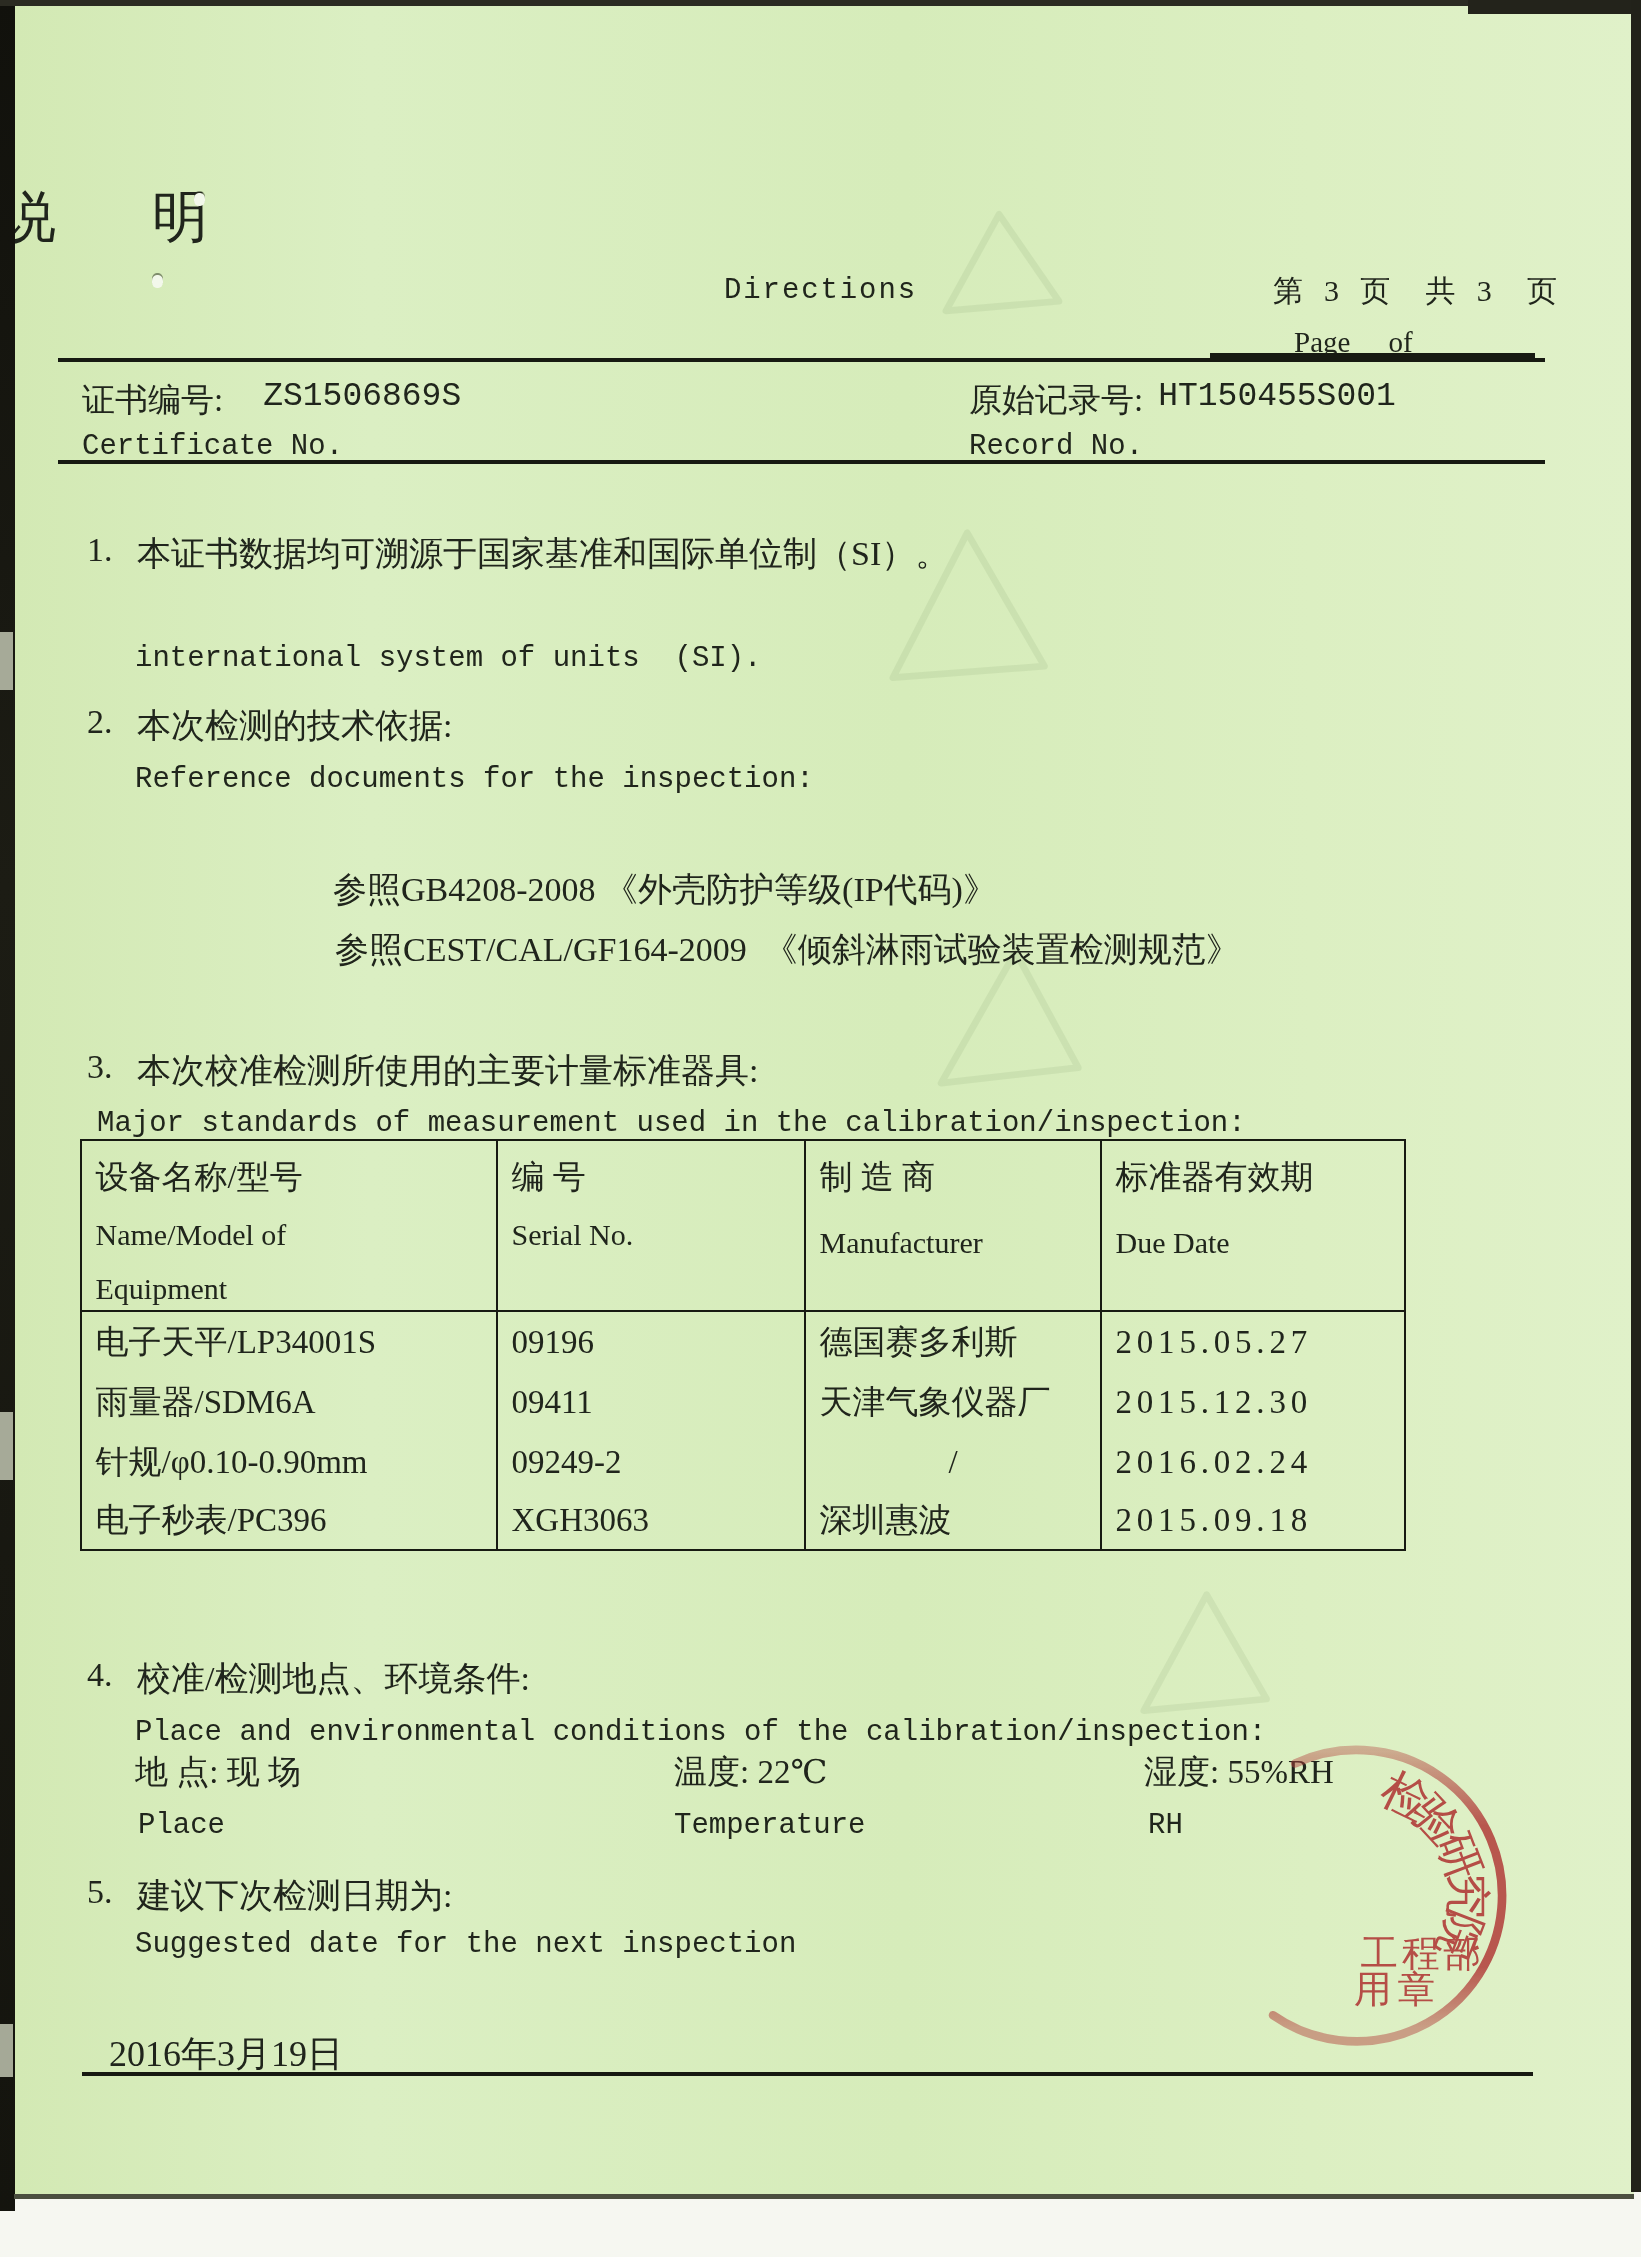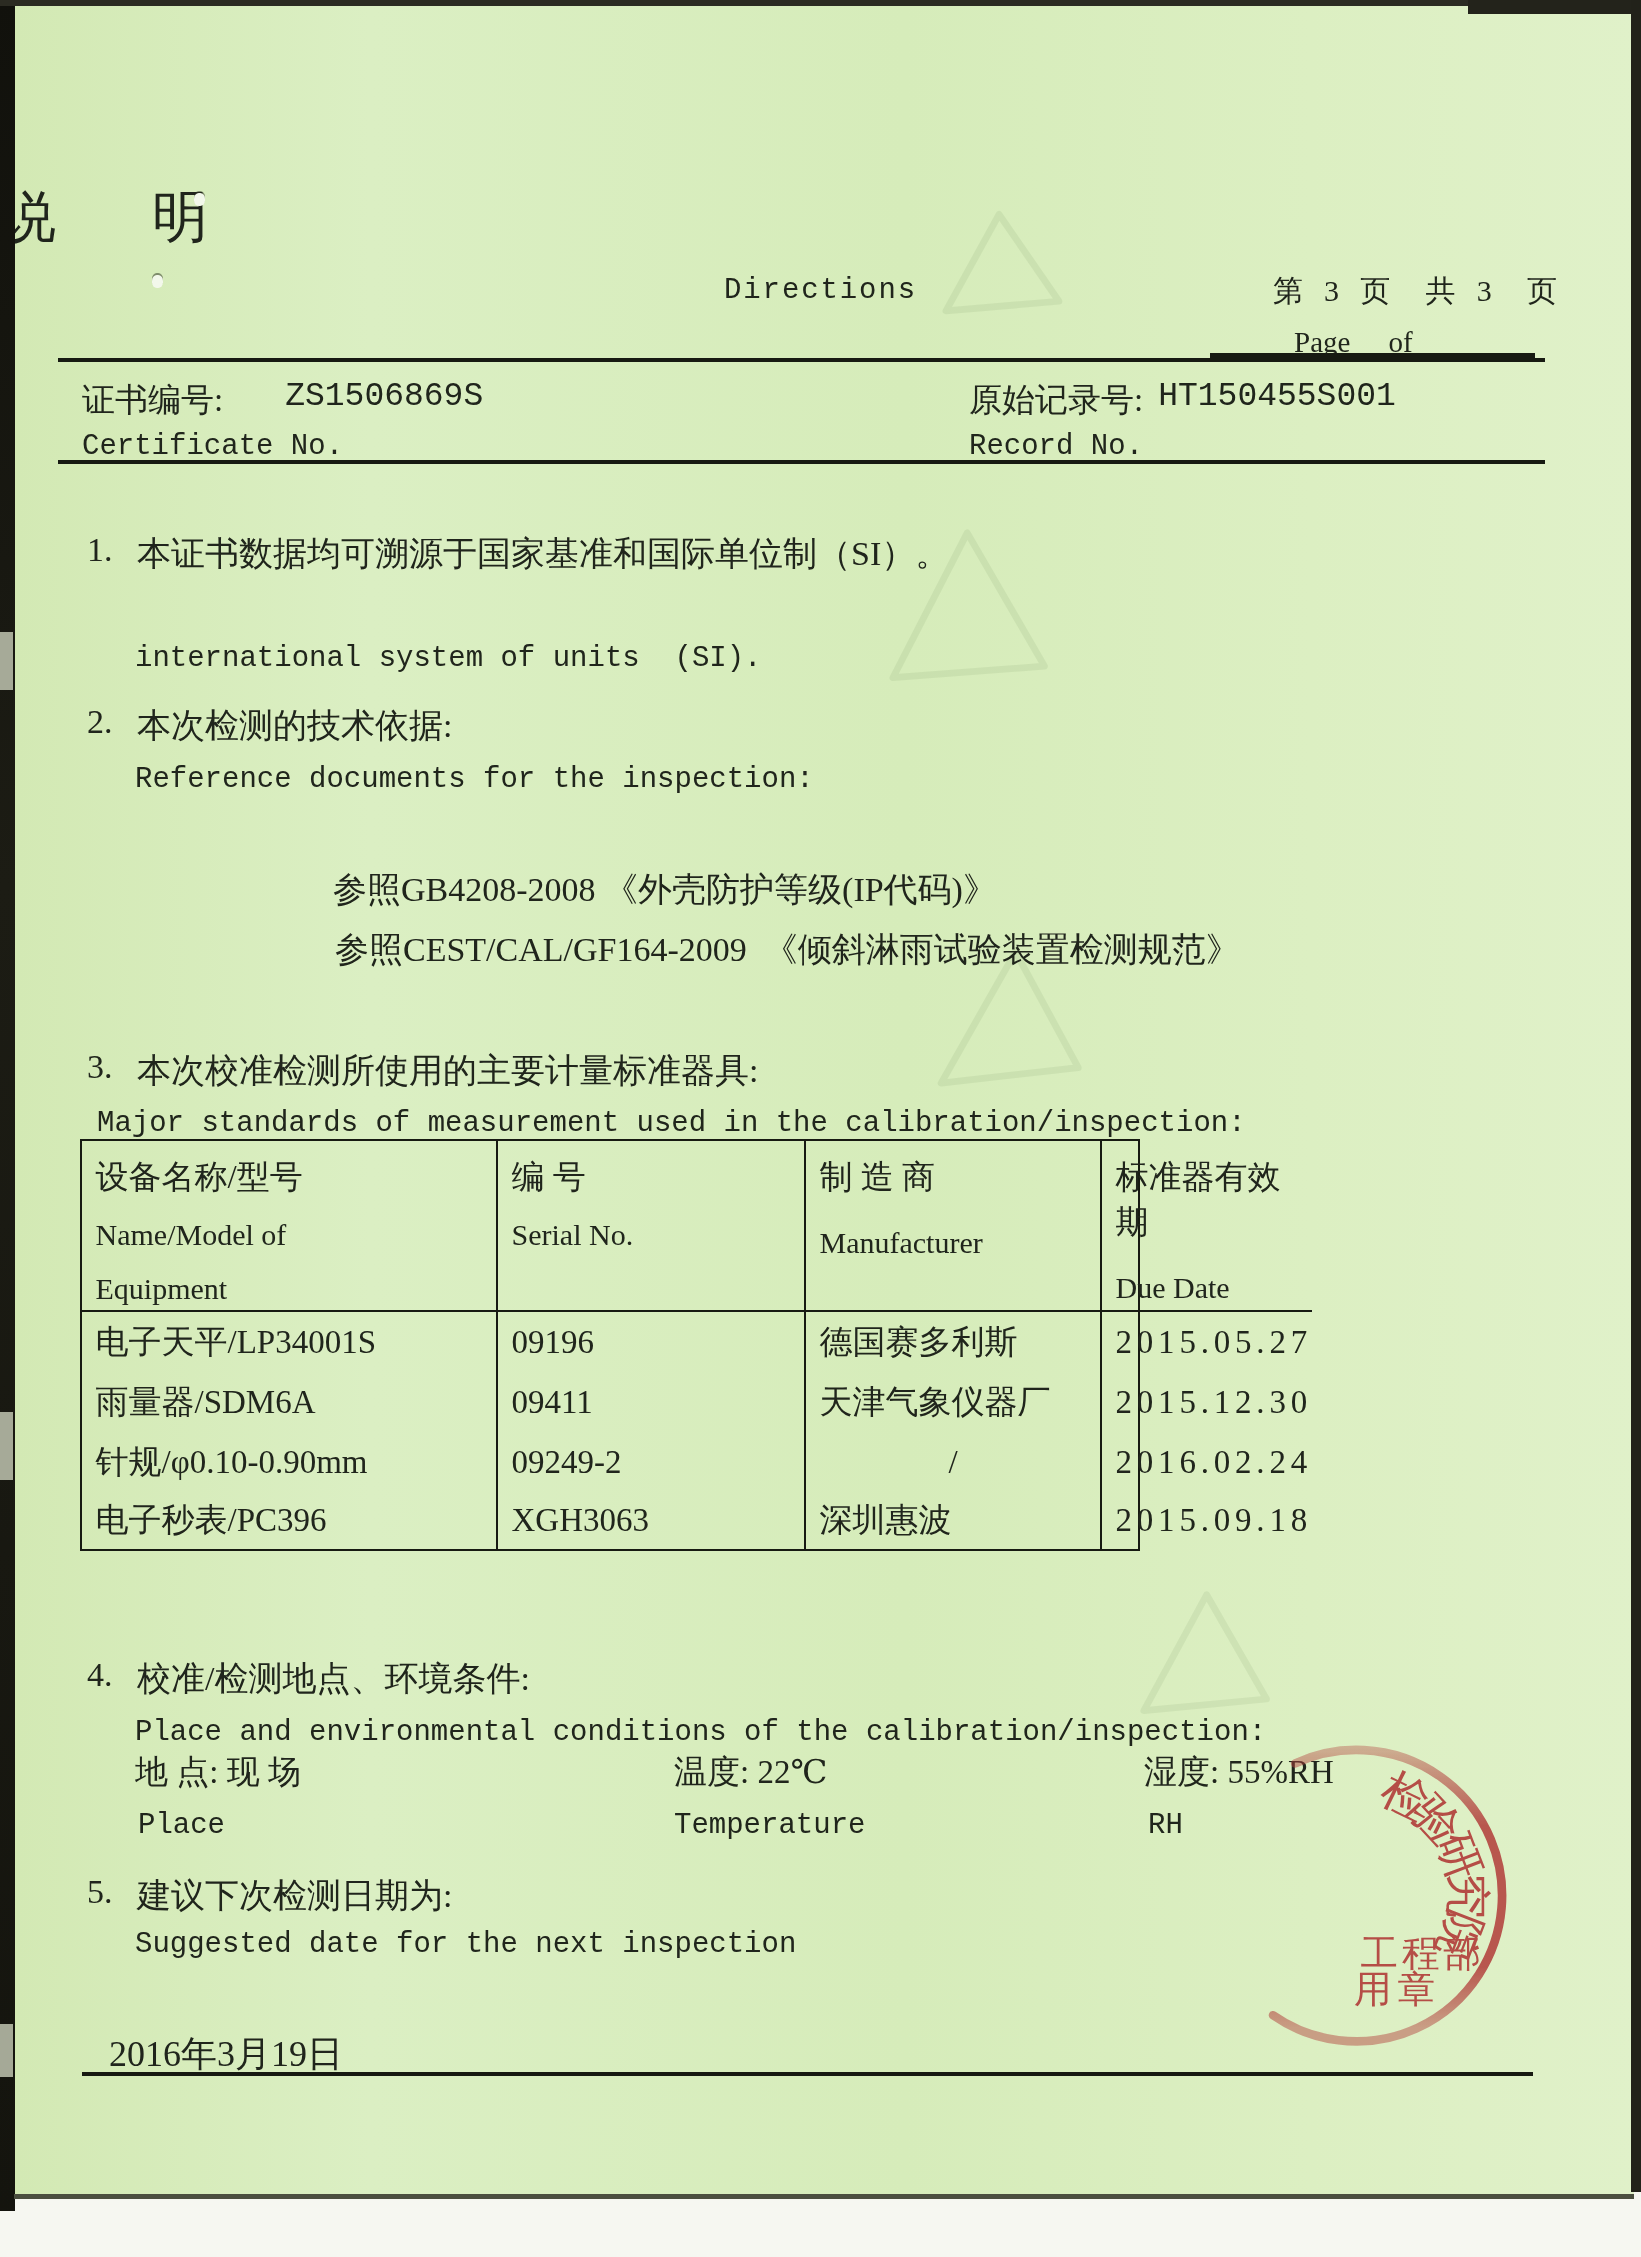--- a/index.html
+++ b/index.html
@@ -27,21 +27,21 @@
 
   .doc-title{left:0;top:180px;width:1641px;text-align:left;font-size:56px;letter-spacing:41px;}
   .doc-sub{left:0;top:274px;width:1641px;text-align:center;letter-spacing:1.9px;}
   .page-info{left:1273px;top:271px;font-size:30px;letter-spacing:6.8px;}
   .page-of{left:1294px;top:326px;display:flex;gap:38px;font-size:29px;}
 
   .item{display:flex;}
   .item .num{width:50px;flex:0 0 50px;}
 
   
-  .std-table{position:absolute;left:80px;top:1139px;width:1060px;height:412px;
+  .std-table{position:absolute;left:80px;top:1139px;width:1326px;height:412px;
              border:2.9px solid #171a12;box-sizing:border-box;display:grid;
              grid-template-columns:414px 308px 296px auto;
              grid-template-rows:171px 60px 60px 60px auto;}
   .std-table .th{border-bottom:2.9px solid #171a12;padding-left:13.5px;box-sizing:border-box;}
   .std-table .bl{border-left:2.9px solid #171a12;}
   .hdr-cn{font-size:33px;margin-top:13.5px;}
   .hdr-en{font-size:30px;margin-top:18.3px;}
   .hdr-en2{font-size:30px;margin-top:20px;}
   .hdr-en-low{font-size:30px;margin-top:26px;}
   .td{display:flex;align-items:center;padding-left:13.5px;box-sizing:border-box;font-size:33px;}
@@ -70,21 +70,21 @@
   <div class="t doc-title cn">说 明</div>
   <div class="t doc-sub mono-en">Directions</div>
   <div class="t page-info">第 3 页  共 3  页</div>
   <div class="t page-of">
     <span>Page</span>
     <span>of</span>
   </div>
   <div class="rule" style="left:1210px;top:353px;width:325px;height:4.8px;"></div>
   <div class="rule" style="left:58px;top:358px;width:1487px;"></div>
 
-  <div class="t cn-sm" style="left:82px;top:378px;display:flex;gap:62px;">
+  <div class="t cn-sm" style="left:82px;top:378px;display:flex;gap:40px;">
     <span>证书编号:</span>
     <span class="mono-en" style="font-size:33px;">ZS1506869S</span>
   </div>
   <div class="t mono-en" style="left:82px;top:430px;">Certificate No.</div>
   <div class="t cn-sm" style="left:969px;top:378px;display:flex;gap:15px;">
     <span>原始记录号:</span>
     <span class="mono-en" style="font-size:33px;">HT150455S001</span>
   </div>
   <div class="t mono-en" style="left:969px;top:430px;">Record No.</div>
   <div class="rule" style="left:58px;top:460px;width:1487px;"></div>

